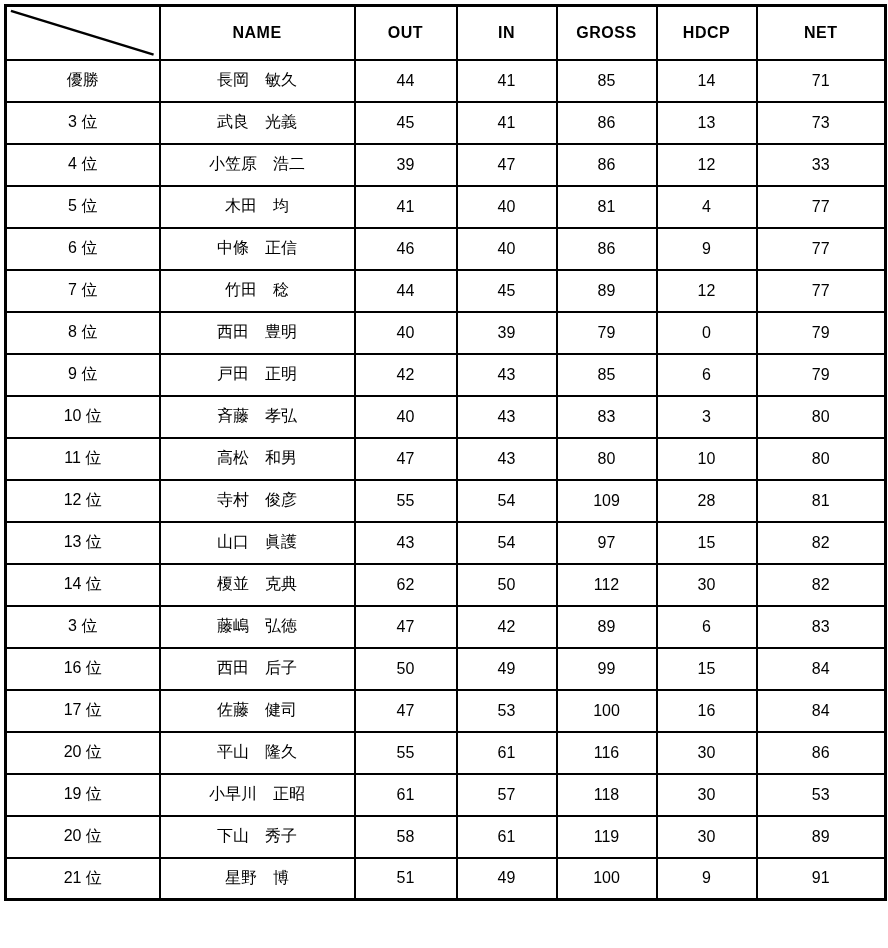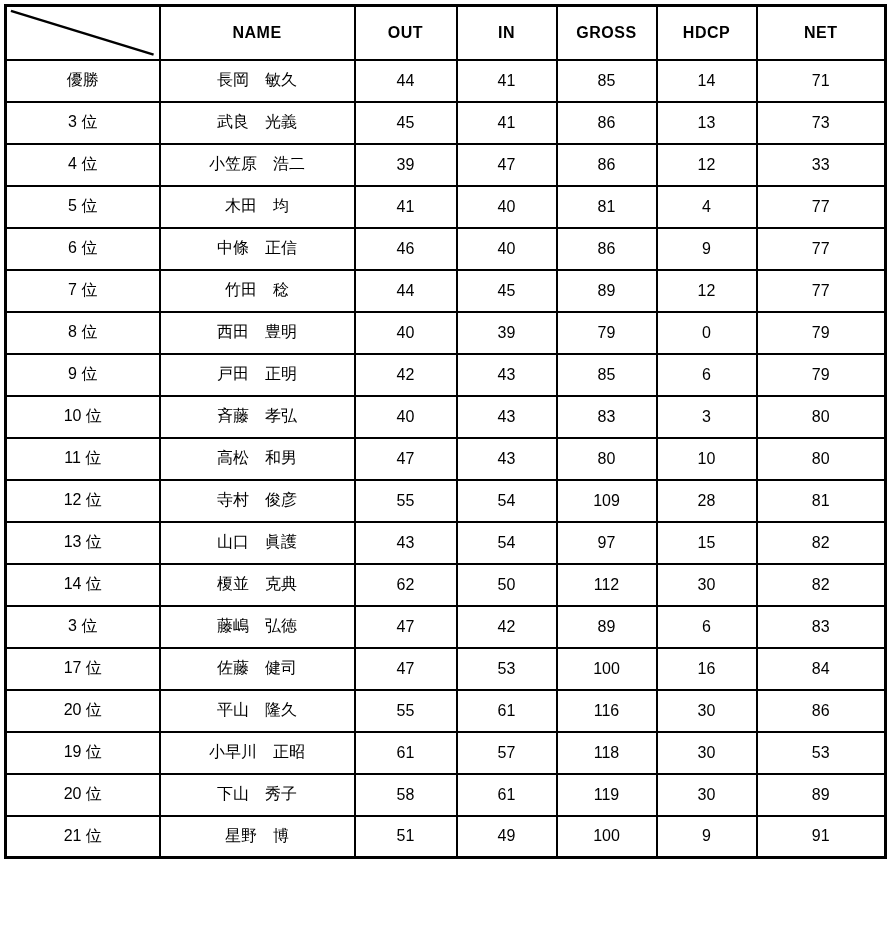--- a/index.html
+++ b/index.html
@@ -206,20 +206,29 @@
         <tr>
           <td>3 位</td>
           <td>藤嶋　弘徳</td>
           <td>47</td>
           <td>42</td>
           <td>89</td>
           <td>6</td>
           <td>83</td>
         </tr>
         <tr>
+          <td>16 位</td>
+          <td>西田　后子</td>
+          <td>50</td>
+          <td>49</td>
+          <td>99</td>
+          <td>15</td>
+          <td>84</td>
+        </tr>
+        <tr>
           <td>17 位</td>
           <td>佐藤　健司</td>
           <td>47</td>
           <td>53</td>
           <td>100</td>
           <td>16</td>
           <td>84</td>
         </tr>
         <tr>
           <td>20 位</td>

